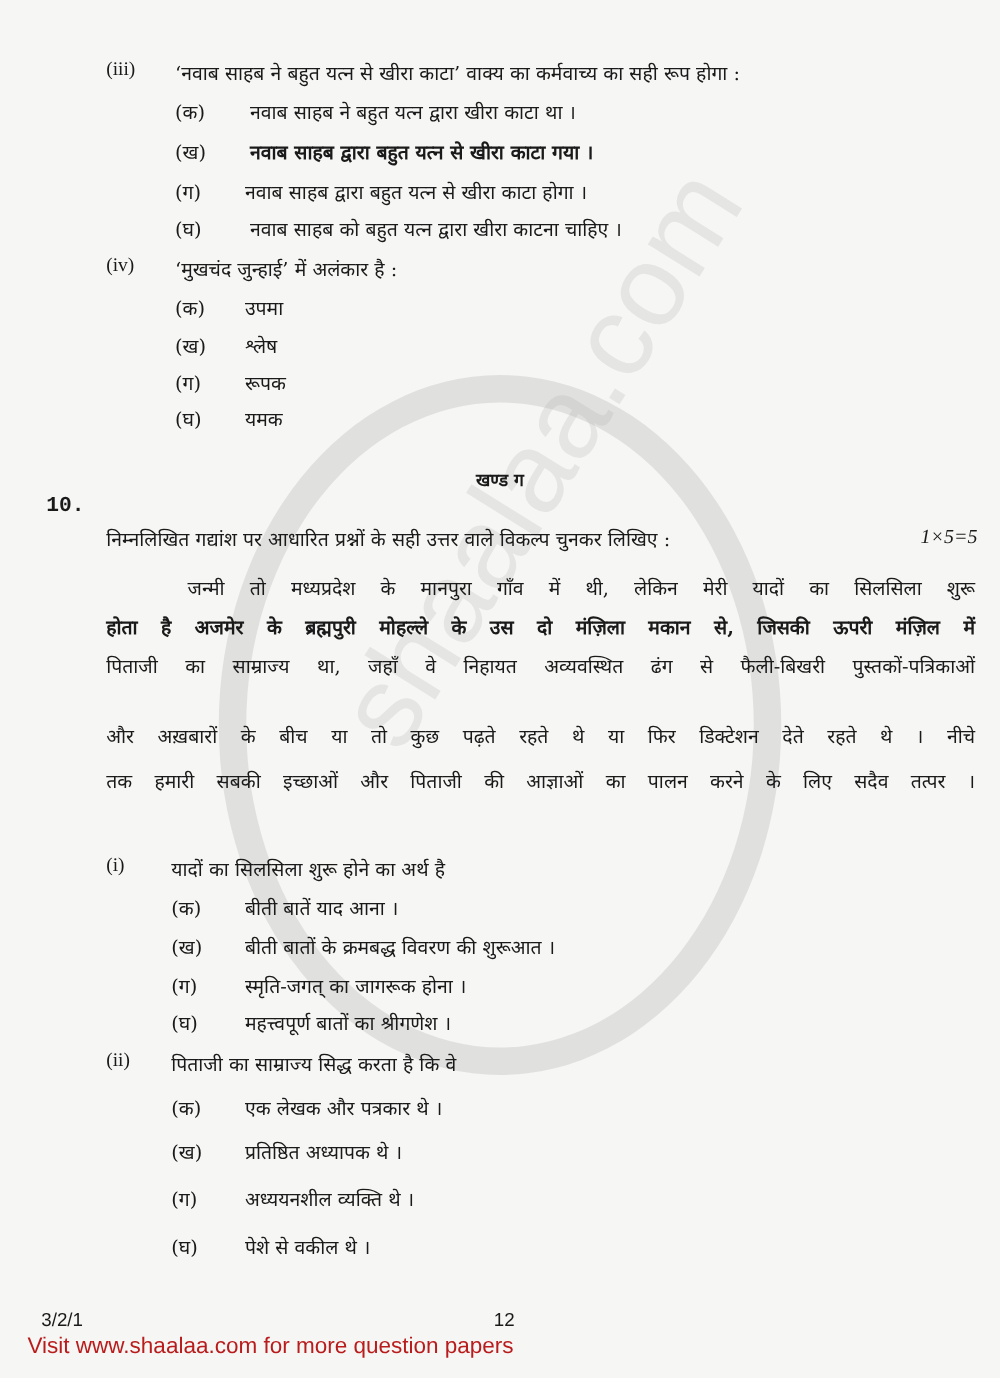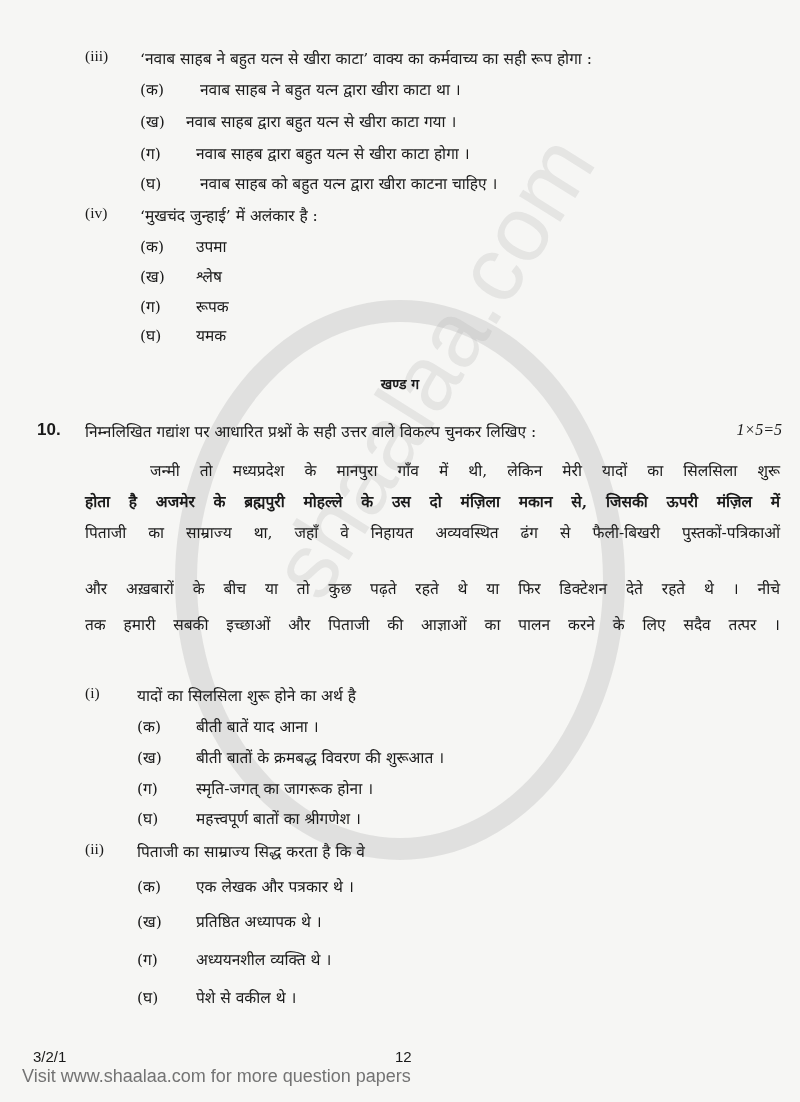--- a/index.html
+++ b/index.html
@@ -19,43 +19,43 @@
     position: absolute; left: 250px; top: 560px;
     transform: rotate(-58deg); transform-origin: left top;
     font-family: "Liberation Sans", sans-serif; font-size: 92px;
     color: rgba(170,170,170,0.22); white-space: nowrap; pointer-events: none;
   }
   .line { position: absolute; font-size: 15.5px; white-space: nowrap; }
   .qnum { position: absolute; font-size: 15.5px; font-family: "Liberation Serif", serif; }
   .opt-label { position: absolute; font-size: 15.5px; }
   .opt-text { position: absolute; font-size: 15.5px; white-space: nowrap; }
   .section-title { position: absolute; left: 0; width: 800px; top: 374px; text-align: center; font-weight: bold; font-size: 14px; }
-  .q10-num { position: absolute; left: 37px; top: 420px; font-weight: bold; font-size: 17px; font-family: Liberation Sans, sans-serif; }
+  .q10-num { position: absolute; left: 37px; top: 396px; font-weight: bold; font-size: 17px; font-family: Liberation Mono, monospace; }
   .q10-text { position: absolute; left: 85px; top: 420px; font-size: 15.5px; white-space: nowrap; }
   .marks { position: absolute; right: 18px; top: 421px; font-style: italic; font-size: 16px; font-family: Liberation Serif, serif; }
   .para { position: absolute; left: 85px; width: 695px; font-size: 15.5px; text-align: justify; text-align-last: justify; white-space: nowrap; }
   .footer-code { position: absolute; left: 33px; top: 1048px; font-family: "Liberation Sans", sans-serif; font-size: 15px; }
   .footer-page { position: absolute; left: 395px; top: 1048px; font-family: "Liberation Sans", sans-serif; font-size: 15px; }
-  .footer-visit { position: absolute; left: 22px; top: 1066px; font-family: "Liberation Sans", sans-serif; font-size: 18px; color: #737373; }
+  .footer-visit { position: absolute; left: 22px; top: 1066px; font-family: "Liberation Sans", sans-serif; font-size: 18px; color: #b91c1c; }
 </style>
 </head>
 <body>
 
 <div class="page">
 
   <div class="watermark"></div>
   <div class="watermark-text">shaalaa.com</div>
 
   <span class="qnum" style="left:85px; top:47px;">(iii)</span>
   <span class="line" style="left:140px; top:47px;">‘नवाब साहब ने बहुत यत्न से खीरा काटा’ वाक्य का कर्मवाच्य का सही रूप होगा :</span>
 
   <span class="opt-label" style="left:140px; top:78px;">(क)</span>
   <span class="opt-text" style="left:200px; top:78px;">नवाब साहब ने बहुत यत्न द्वारा खीरा काटा था ।</span>
   <span class="opt-label" style="left:140px; top:110px;">(ख)</span>
-  <span class="opt-text" style="left:186px; top:110px;">नवाब साहब द्वारा बहुत यत्न से खीरा काटा गया ।</span>
+  <span class="opt-text" style="left:200px; top:110px;font-weight:bold;">नवाब साहब द्वारा बहुत यत्न से खीरा काटा गया ।</span>
   <span class="opt-label" style="left:140px; top:142px;">(ग)</span>
   <span class="opt-text" style="left:184px; top:142px;margin-left:12px;">नवाब साहब द्वारा बहुत यत्न से खीरा काटा होगा ।</span>
   <span class="opt-label" style="left:140px; top:172px;">(घ)</span>
   <span class="opt-text" style="left:200px; top:172px;">नवाब साहब को बहुत यत्न द्वारा खीरा काटना चाहिए ।</span>
 
   <span class="qnum" style="left:85px; top:204px;">(iv)</span>
   <span class="line" style="left:140px; top:204px;">‘मुखचंद जुन्हाई’ में अलंकार है :</span>
 
   <span class="opt-label" style="left:140px; top:235px;">(क)</span>
   <span class="opt-text" style="left:196px; top:235px;">उपमा</span>

